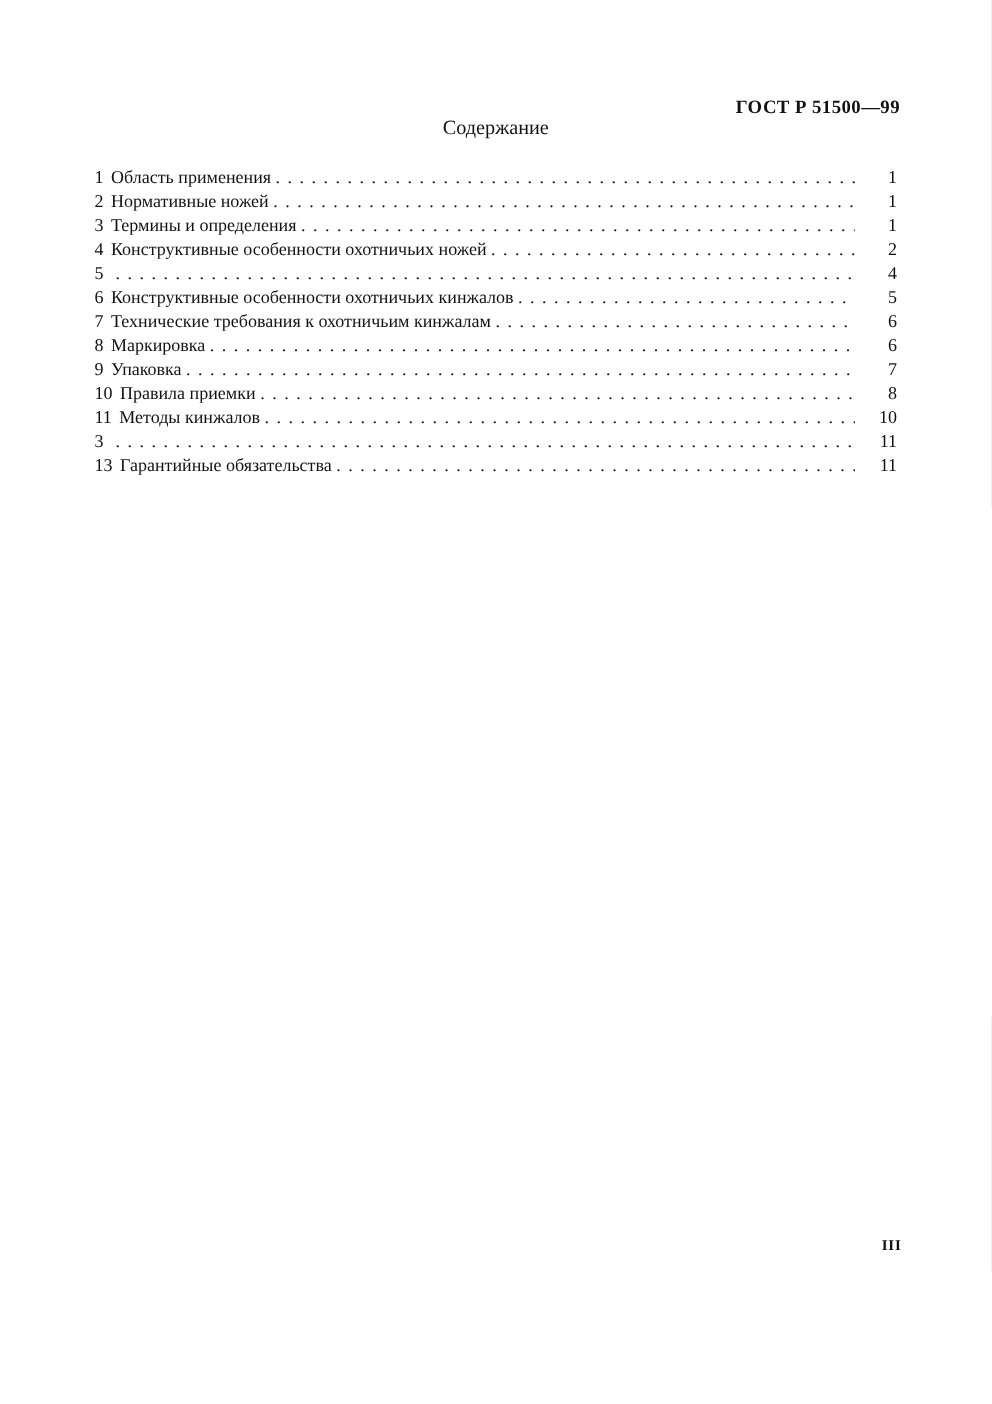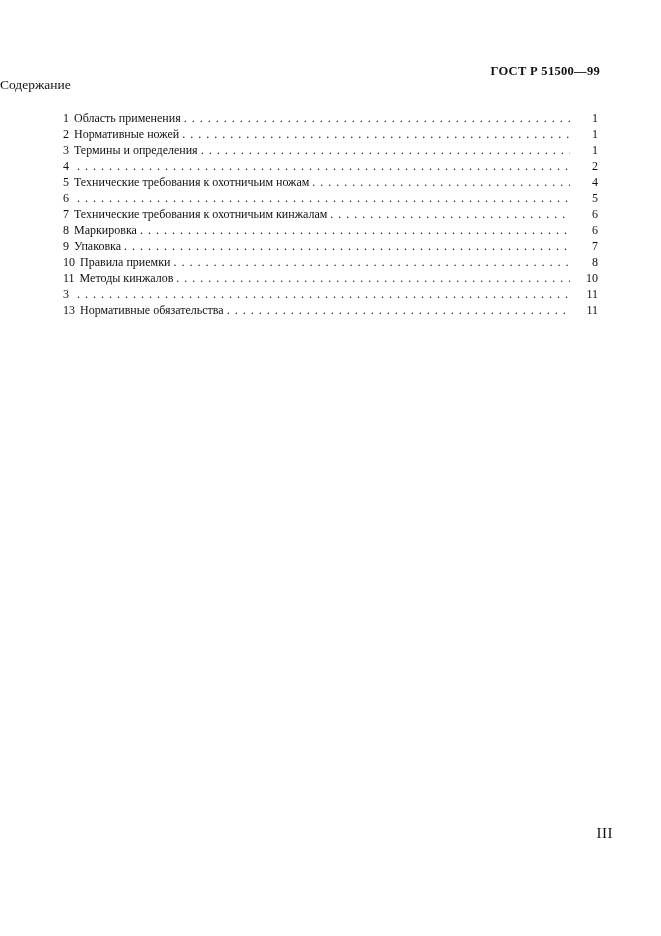--- a/index.html
+++ b/index.html
@@ -25,21 +25,21 @@
     font-weight: 700;
     letter-spacing: 0.3px;
     white-space: nowrap;
     margin-top: 20px;
   }
   .doc-title {
     position: absolute;
     top: 77px;
     left: 0;
     right: 0;
-    text-align: left;
+    text-align: center;
     font-size: 13.5px;
     font-weight: 400;
   }
   .toc {
     position: absolute;
     top: 110px;
     left: 63px;
     width: 535px;
     font-size: 12px;
   }
@@ -68,23 +68,24 @@
     content: ". . . . . . . . . . . . . . . . . . . . . . . . . . . . . . . . . . . . . . . . . . . . . . . . . . . . . . . . . . . . . . . . . . . . . . . . . . . . . . . . . . . . . . . . . . . . . . . . . . . . . . . .";
   }
   .toc-page {
     flex: 0 0 auto;
     min-width: 24px;
     text-align: right;
   }
   .footer-page {
     position: absolute;
     top: 825px;
-    right: 48px;
-    font-size: 15px;
+    right: 60px;
+    font-size: 10px;
     letter-spacing: 0.5px;
+    font-weight: bold;
   }
 </style>
 </head>
 <body>
 
 <div class="page">
 
   <div class="header-code">ГОСТ Р 51500—99</div>
 
   <div class="doc-title">Содержание</div>
@@ -107,33 +108,34 @@
 
     <div class="toc-row">
       <span class="toc-num">3</span>
       <span class="toc-title">Термины и определения</span>
       <span class="toc-dots"></span>
       <span class="toc-page">1</span>
     </div>
 
     <div class="toc-row">
       <span class="toc-num">4</span>
+      <span class="toc-title">Конструктивные особенности охотничьих ножей</span>
       <span class="toc-dots"></span>
       <span class="toc-page">2</span>
     </div>
 
     <div class="toc-row">
       <span class="toc-num">5</span>
-      <span class="toc-title">Технические требования к охотничьим ножам</span>
       <span class="toc-dots"></span>
       <span class="toc-page">4</span>
     </div>
 
     <div class="toc-row">
       <span class="toc-num">6</span>
+      <span class="toc-title">Конструктивные особенности охотничьих кинжалов</span>
       <span class="toc-dots"></span>
       <span class="toc-page">5</span>
     </div>
 
     <div class="toc-row">
       <span class="toc-num">7</span>
       <span class="toc-title">Технические требования к охотничьим кинжалам</span>
       <span class="toc-dots"></span>
       <span class="toc-page">6</span>
     </div>
@@ -167,21 +169,21 @@
     </div>
 
     <div class="toc-row">
       <span class="toc-num">3</span>
       <span class="toc-dots"></span>
       <span class="toc-page">11</span>
     </div>
 
     <div class="toc-row">
       <span class="toc-num">13</span>
-      <span class="toc-title">Нормативные обязательства</span>
+      <span class="toc-title">Гарантийные обязательства</span>
       <span class="toc-dots"></span>
       <span class="toc-page">11</span>
     </div>
 
   </div>
 
   <div class="footer-page">III</div>
 
 </div>
 

